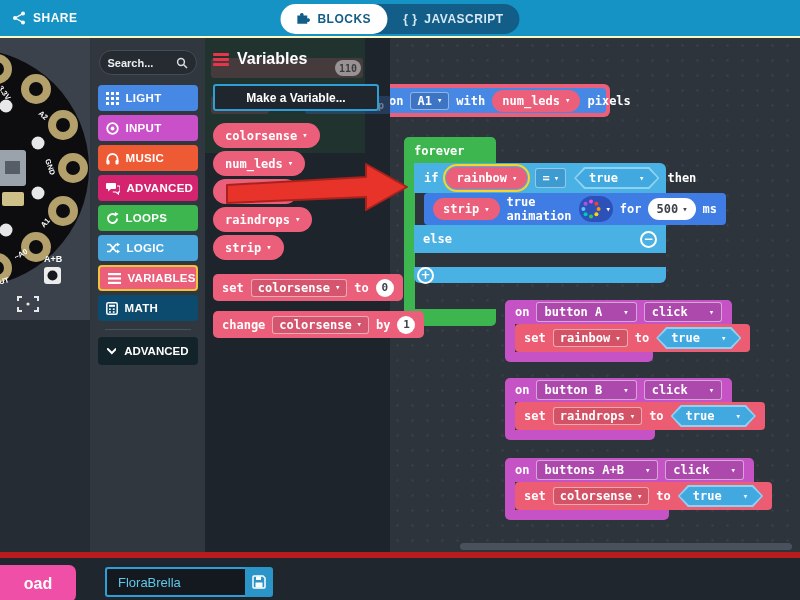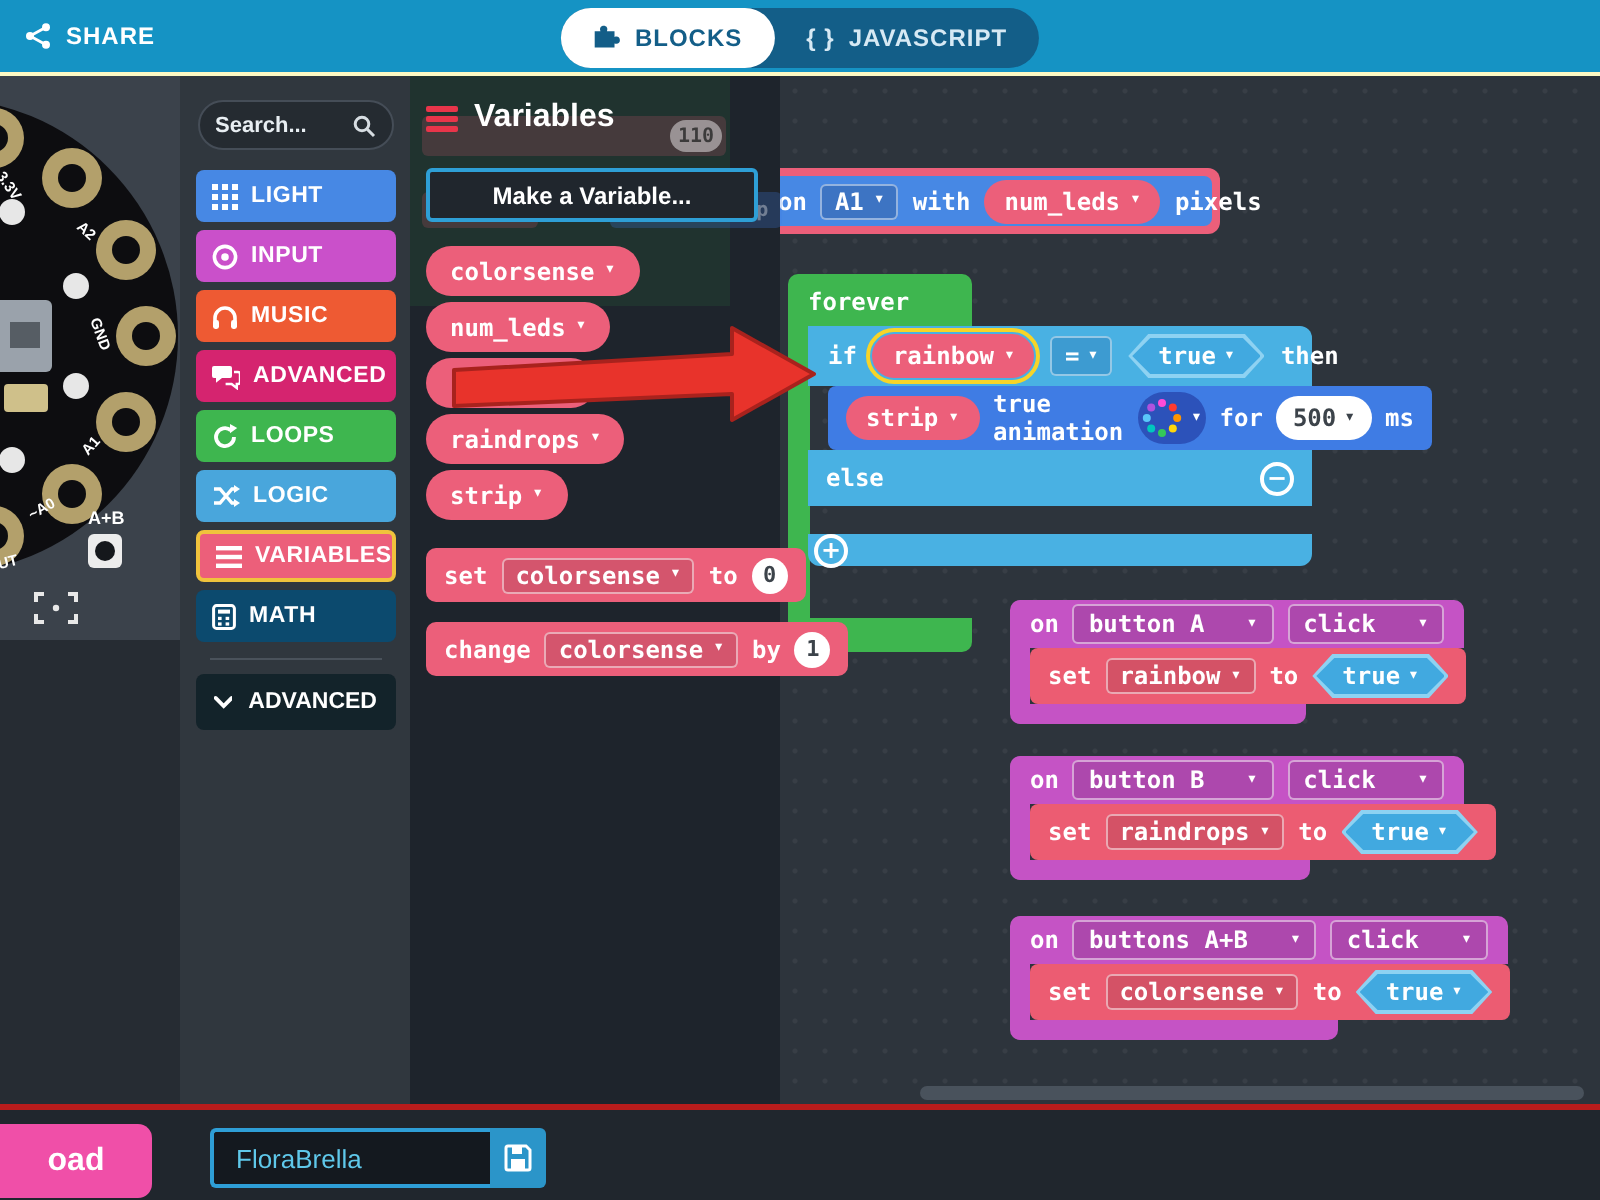--- a/index.html
+++ b/index.html
@@ -104,40 +104,40 @@
   .strip-setup { position:absolute; left:-14px; top:46px; width:234px; height:33px;
                  background:#ec5f7a; border-radius:6px; padding:4px; cursor:grab; }
   .strip-setup .inner { height:25px; background:#4788e4; border-radius:4px;
                         display:flex; align-items:center; gap:7px; padding:0 9px; }
   .bdrop { background:rgba(0,0,0,0.14); border:1px solid rgba(255,255,255,0.45);
            border-radius:3px; padding:1px 6px; display:flex; align-items:center; gap:5px;
            cursor:pointer; white-space:nowrap; }
   .inpill { height:22px; background:#ec5f7a; border-radius:12px; display:flex;
             align-items:center; gap:5px; padding:0 10px; cursor:pointer; }
 
-  .forever { position:absolute; left:4px; top:99px; width:336px; height:192px; }
+  .forever { position:absolute; left:14px; top:99px; width:336px; height:192px; }
   .fv-top { position:absolute; left:0; top:0; width:92px; height:27px; background:#3eb64f;
             border-radius:5px 5px 0 0; display:flex; align-items:center; padding-left:10px;
             cursor:grab; }
   .fv-spine { position:absolute; left:0; top:27px; width:11px; height:145px; background:#3eb64f; }
   .fv-bottom { position:absolute; left:0; top:172px; width:92px; height:17px;
                background:#3eb64f; border-radius:0 0 5px 5px; }
   .if-row { position:absolute; left:10px; top:26px; width:252px; height:30px;
             background:#49b1e3; border-radius:0 6px 0 0; display:flex; align-items:center;
             gap:8px; padding:0 10px; cursor:grab; }
   .if-then { margin-left:auto; }
   .yellowpill { height:22px; background:#ec5f7a; border-radius:12px; display:flex;
                 align-items:center; gap:5px; padding:0 10px;
                 outline:2px solid #f7d428; outline-offset:1px; cursor:pointer; }
   .eqdrop { background:#3d9bd1; border:1px solid rgba(255,255,255,0.45); border-radius:3px;
             padding:2px 6px; display:flex; align-items:center; gap:4px; cursor:pointer; }
   .hexwrap { clip-path:polygon(10px 0,calc(100% - 10px) 0,100% 50%,calc(100% - 10px) 100%,10px 100%,0 50%);
              background:#8ed2f2; padding:2px; display:inline-flex; cursor:pointer; }
   .hexin { clip-path:polygon(9px 0,calc(100% - 9px) 0,100% 50%,calc(100% - 9px) 100%,9px 100%,0 50%);
-           background:#41a9e0; display:flex; align-items:center; gap:4px; padding:2px 13px; }
+           background:#41a9e0; display:flex; align-items:center; gap:21px; padding:2px 13px; }
   .anim-row { position:absolute; left:20px; top:56px; width:302px; height:32px;
               background:#3f7ce4; border-radius:4px; display:flex; align-items:center;
               gap:7px; padding:0 9px; cursor:grab; }
   .anim-prev { width:54px; height:26px; background:#2c52ba; border-radius:13px;
                display:flex; align-items:center; justify-content:center; gap:3px; cursor:pointer; }
   .oval500 { height:22px; background:#fff; border-radius:11px; color:#3c434a;
              display:flex; align-items:center; gap:4px; padding:0 8px; cursor:pointer; }
   .else-row { position:absolute; left:10px; top:88px; width:252px; height:28px;
               background:#49b1e3; display:flex; align-items:center;
               justify-content:space-between; padding:0 9px; }
@@ -165,21 +165,21 @@
             cursor:pointer; white-space:nowrap; }
 
   .hscroll { position:absolute; left:70px; top:505px; width:332px; height:7px;
              background:#49525c; border-radius:4px; cursor:pointer; }
 
   
   .arrow-svg { position:absolute; left:0; top:0; z-index:30; pointer-events:none; }
 
   
   .footer { position:absolute; left:0; top:552px; width:800px; height:48px;
-            background:#20262d; border-top:3px solid #b91c1c; z-index:40; }
+            background:#20262d; border-top:6px solid #b91c1c; z-index:40; }
   .dl-btn { position:absolute; left:0; top:7px; width:76px; height:37px; background:#f04fa8;
             border-radius:0 7px 7px 0; color:#fff; font:bold 16px "Liberation Sans",sans-serif;
             display:flex; align-items:center; justify-content:center; cursor:pointer; }
   .name-group { position:absolute; left:105px; top:9px; display:flex; height:30px; }
   .name-input { width:140px; height:30px; background:#14191f; border:2px solid #2e9ed6;
                 border-right:none; border-radius:3px 0 0 3px; color:#5fc8ea;
                 font:13px "Liberation Sans",sans-serif; padding:0 11px; outline:none; }
   .save-btn { width:28px; height:30px; background:#2b95c9; border-radius:0 3px 3px 0;
               display:flex; align-items:center; justify-content:center; cursor:pointer; }
 </style>

